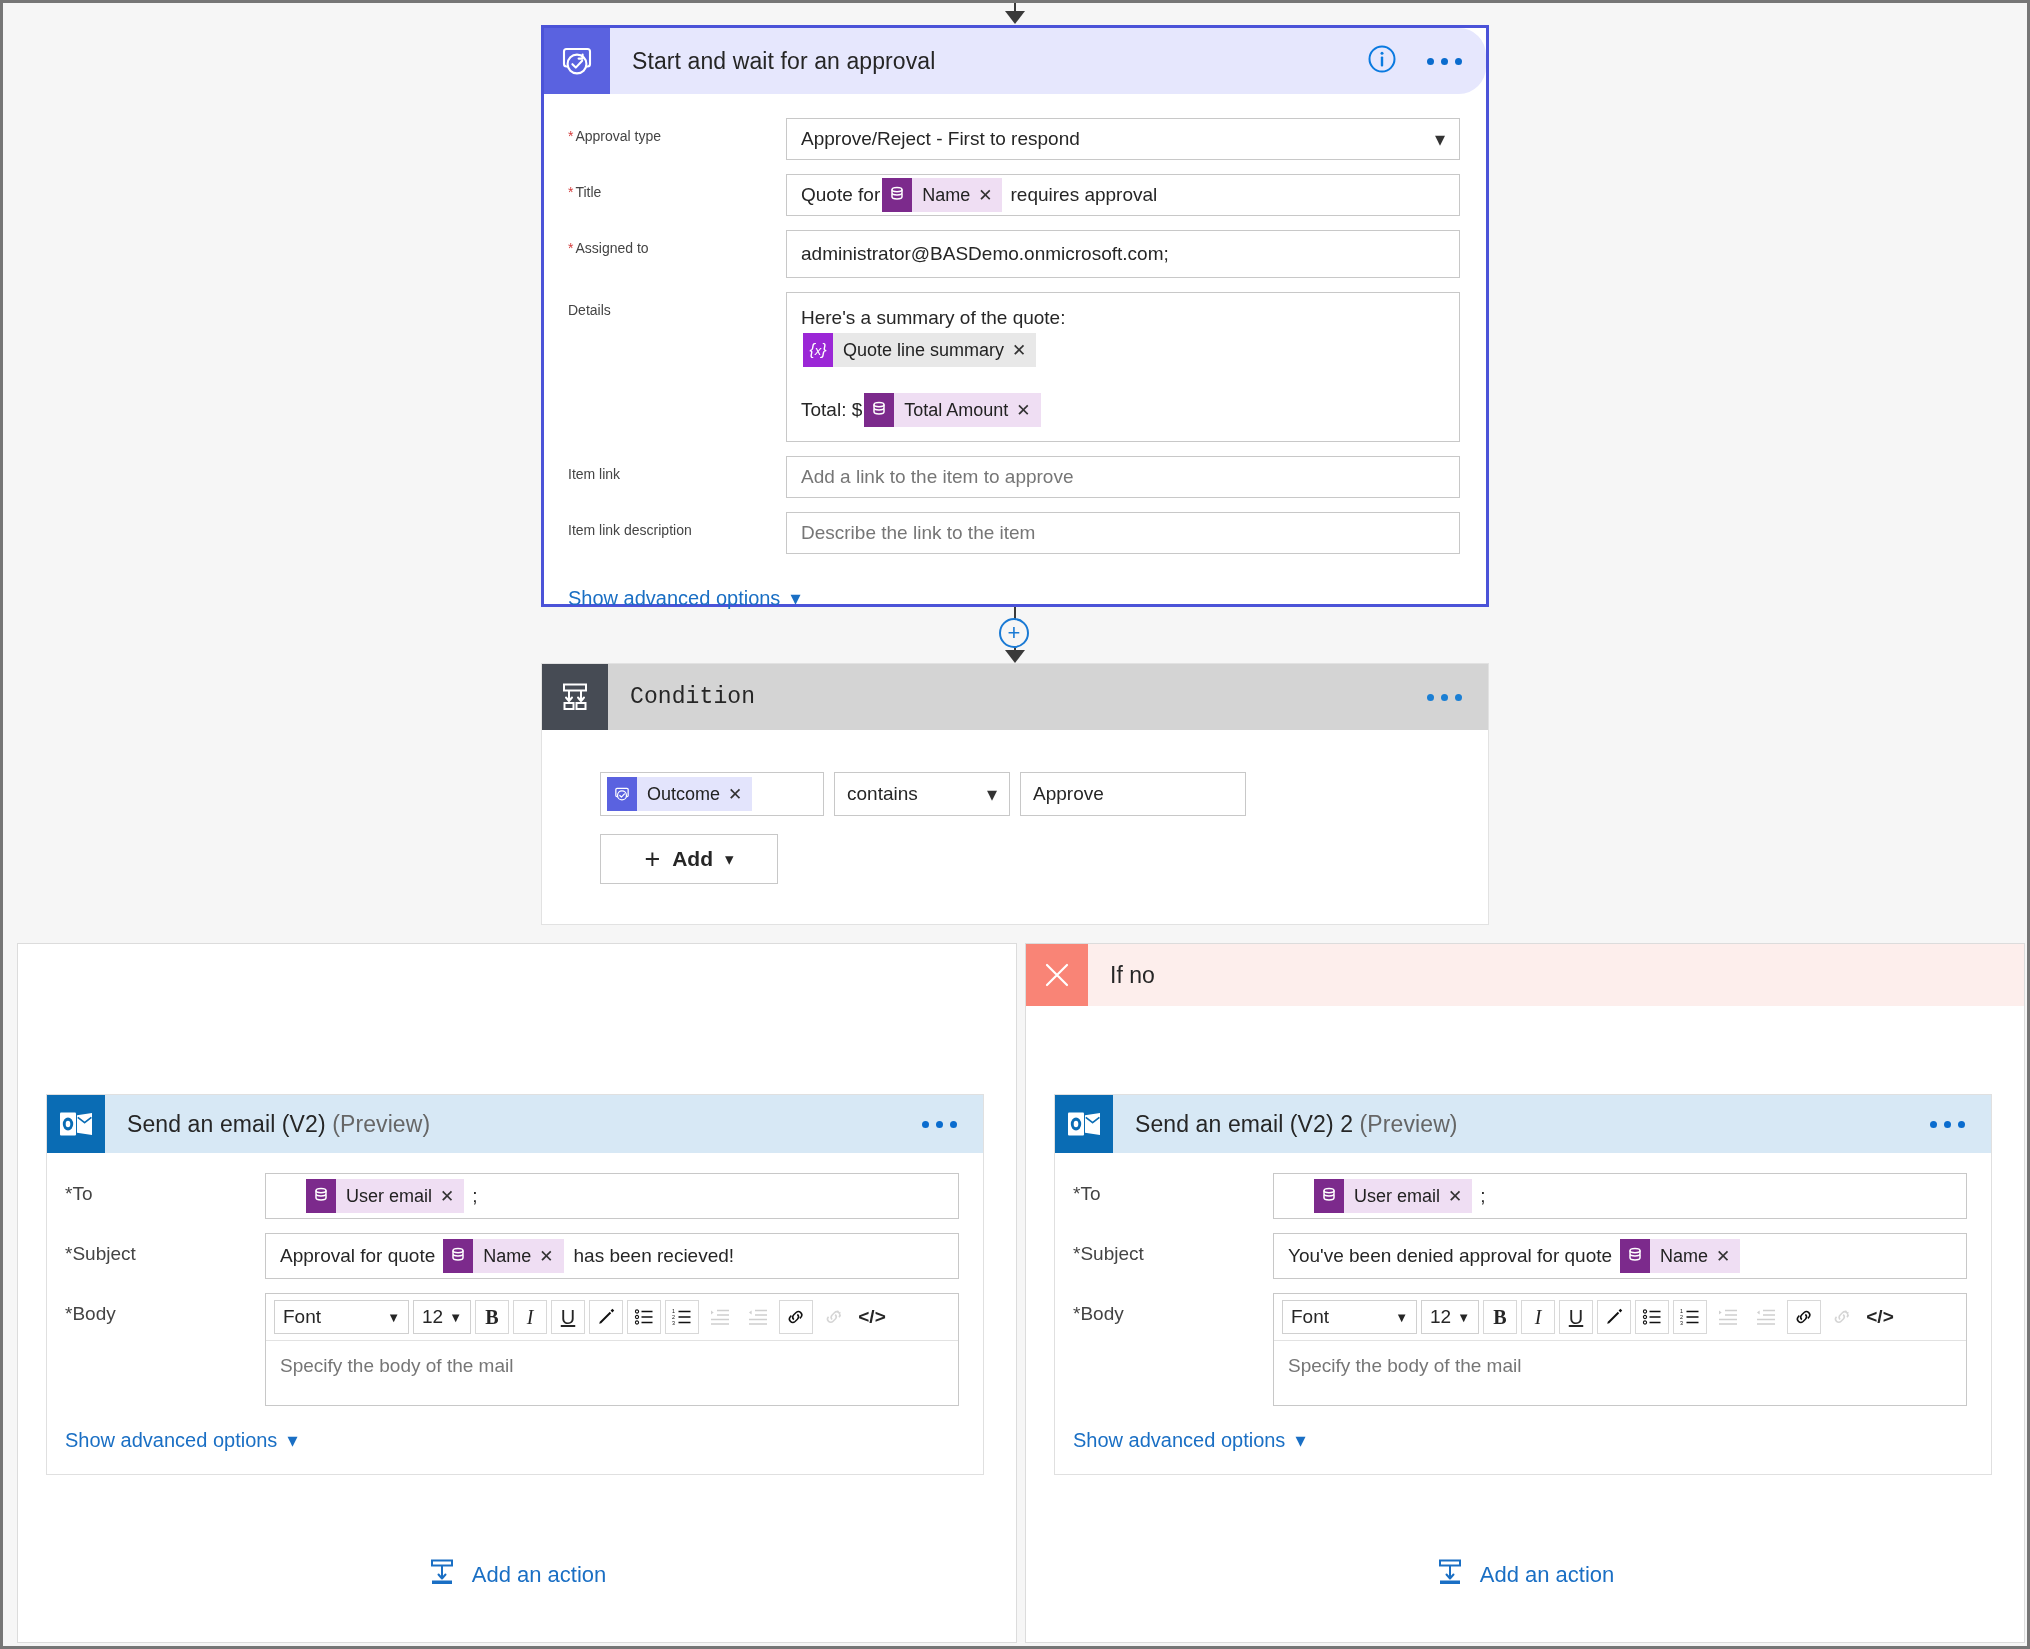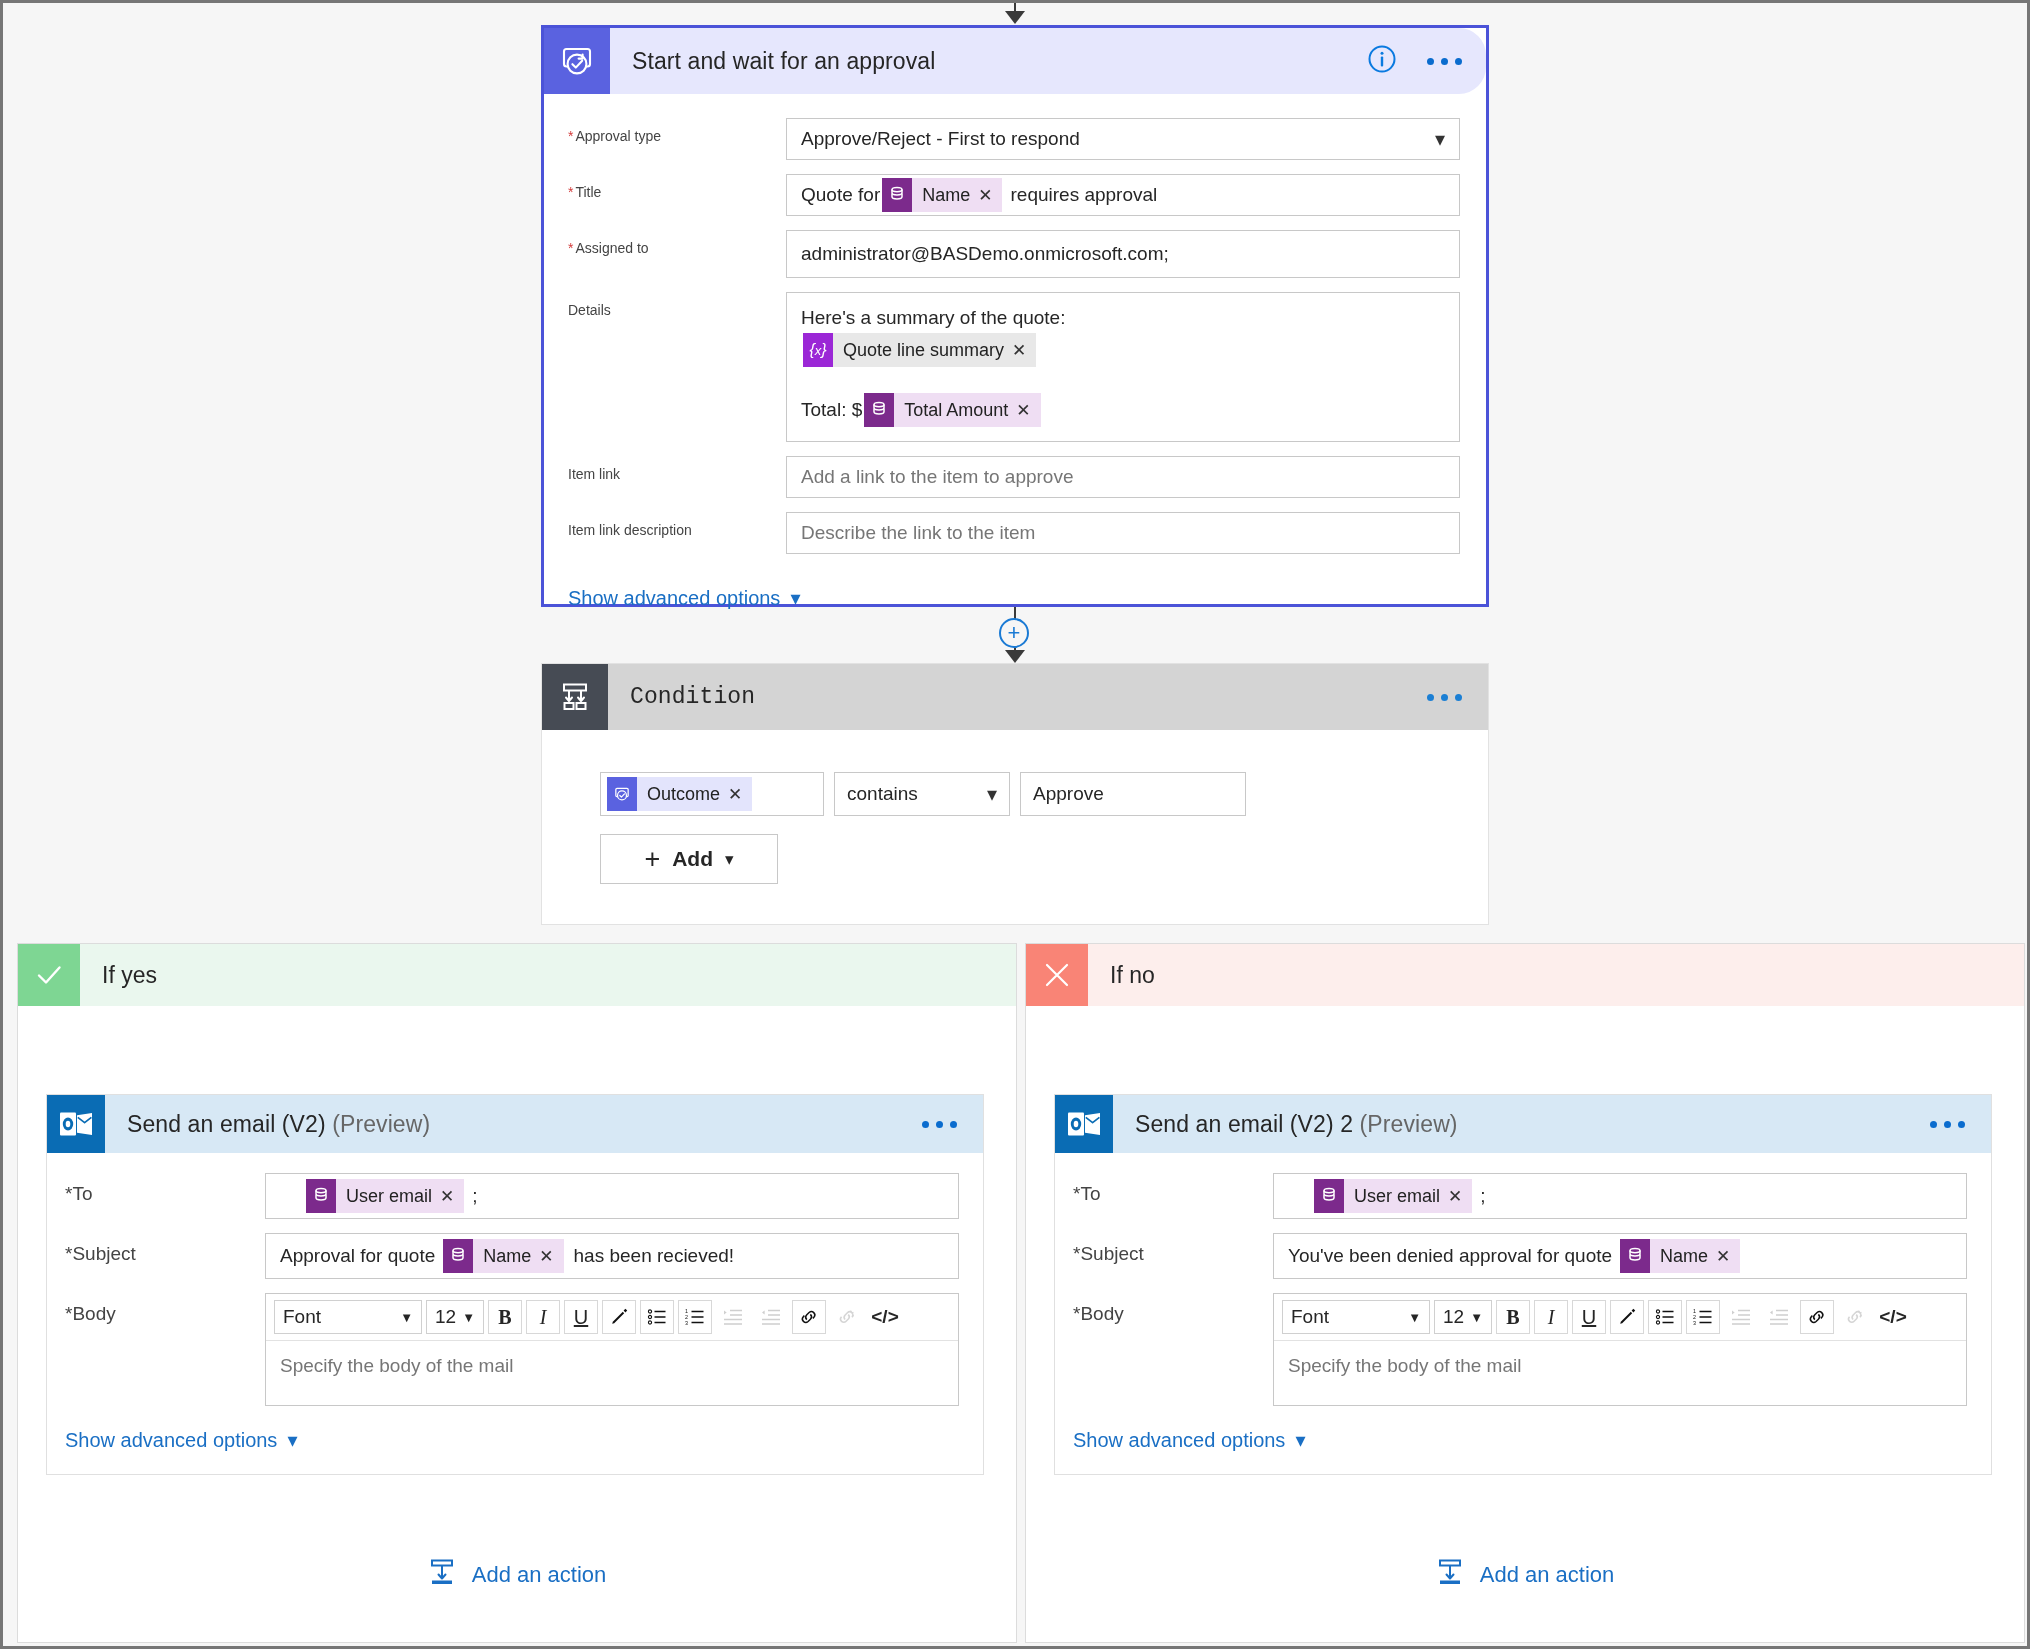--- a/index.html
+++ b/index.html
@@ -94,21 +94,21 @@
   
   .mail { position:absolute; top:150px; background:#fff; border:1px solid #e0e0e0; width:938px; left:28px; }
   .mail .card-head { background:#d7e8f5; height:58px; }
   .mail .card-icon { width:58px; height:58px; flex:0 0 58px; background:#0a6cb4; }
   .mail .mbody { padding:20px 24px 0 18px; }
   .mlbl { width:200px; flex:0 0 200px; font-size:19px; color:#444; padding-top:10px; }
 
   
   .rte { flex:1; border:1px solid #c8c8c8; background:#fff; }
   .rtebar { display:flex; align-items:center; gap:4px; padding:6px 8px; border-bottom:1px solid #e2e2e2; }
-  .fontsel { border:1px solid #d0d0d0; height:34px; display:flex; align-items:center; width:148px;
+  .fontsel { border:1px solid #d0d0d0; height:34px; display:flex; align-items:center; width:135px;
              padding:0 8px; font-size:19px; }
   .fontsel .cv { margin-left:auto; font-size:13px; }
   .sizesel { border:1px solid #d0d0d0; height:34px; display:flex; align-items:center; gap:6px; padding:0 8px; font-size:19px; }
   .sizesel .cv { font-size:13px; }
   .tbtn { width:34px; height:34px; border:1px solid transparent; display:flex; align-items:center;
           justify-content:center; font-size:20px; cursor:pointer; background:#fff; }
   .tbtn.bd { border-color:#d8d8d8; }
   .tbtn.dim { opacity:.35; }
   .rtearea { padding:14px; font-size:19px; min-height:64px; }
 
@@ -289,28 +289,20 @@
       </div>
       <div class="addbtn">
         <span class="pl">+</span>
         <span>Add</span>
         <span class="cv">▾</span>
       </div>
     </div>
   </div>
 
   <div class="branch" id="branch-yes">
-    <div class="bhead">
-      <div class="bicon">
-        <svg width="34" height="34" viewBox="0 0 34 34">
-            <path d="M7 17.5l7 7 13.5-15" fill="none" stroke="#fff" stroke-width="2.4" stroke-linecap="round" stroke-linejoin="round"></path>
-          </svg>
-      </div>
-      <div class="blabel">If yes</div>
-    </div>
 
     <div class="mail">
       <div class="card-head">
         <div class="card-icon">
           <svg width="34" height="30" viewBox="0 0 34 30">
             <rect x="1" y="3.5" width="16" height="23" rx="1" fill="#fff"></rect>
             <ellipse cx="9" cy="15" rx="5.2" ry="6.4" fill="#0a6cb4"></ellipse>
             <ellipse cx="9" cy="15" rx="2.3" ry="3.3" fill="#fff"></ellipse>
             <path d="M18 6.2l15 -2.2v22l-15 -2.2z" fill="#fff"></path>
             <path d="M18.8 8.4l6.8 5.2 6.8 -5.2" fill="none" stroke="#0a6cb4" stroke-width="1.7" stroke-linejoin="round"></path>

